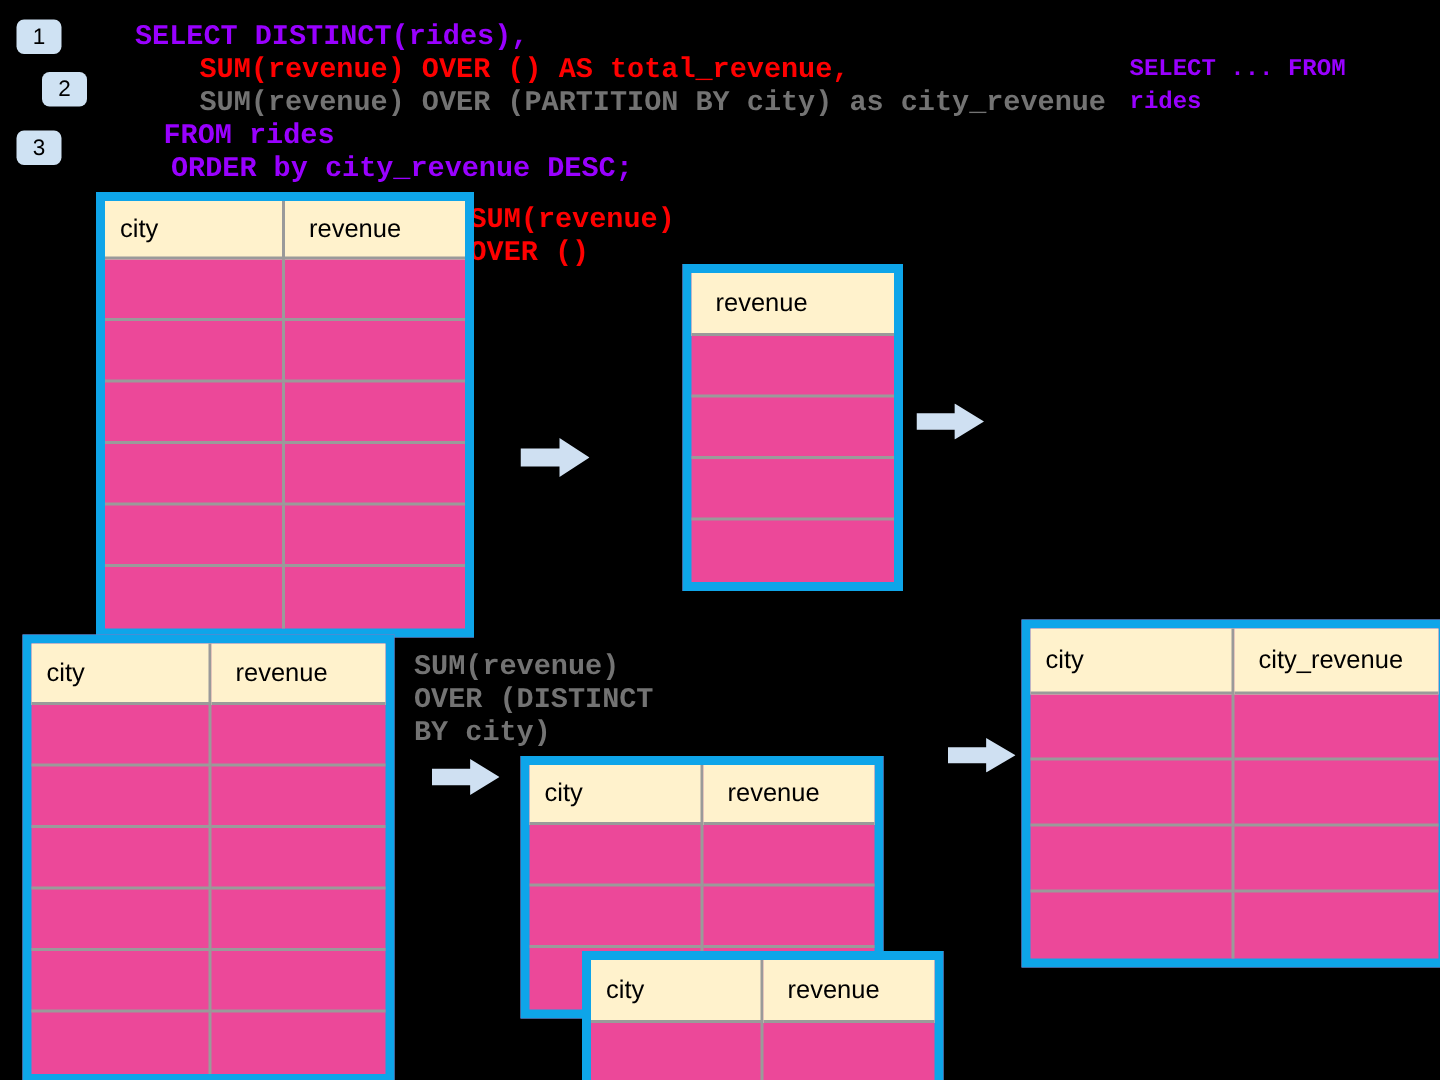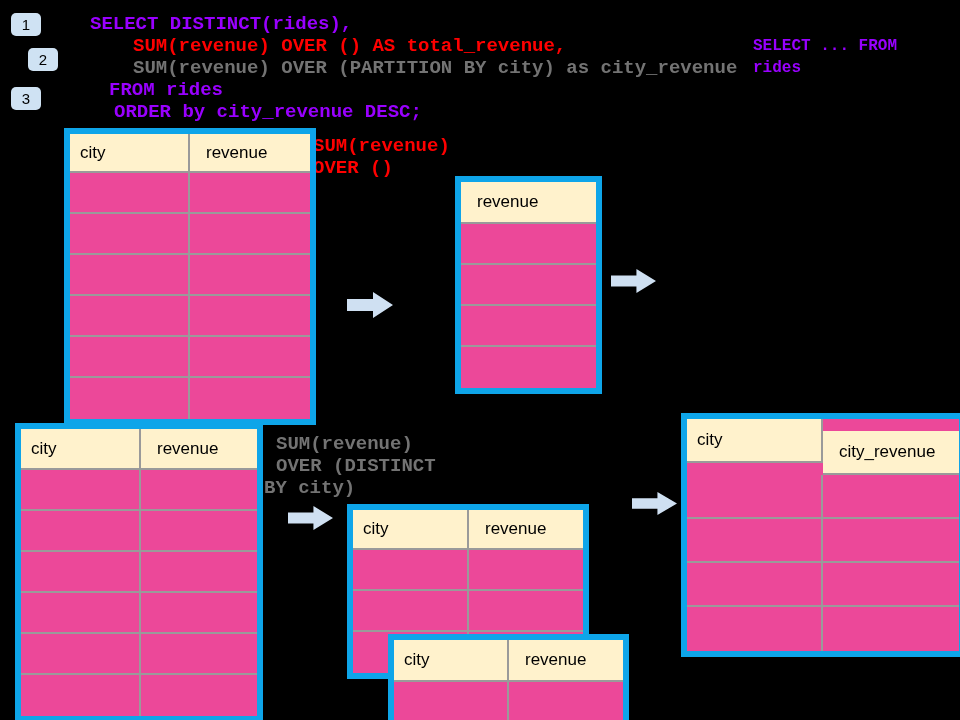--- a/index.html
+++ b/index.html
@@ -43,21 +43,21 @@
   <div class="code small purple" style="left:753px;top:35px">SELECT ... FROM</div>
 
   <div class="code purple" style="left:114px;top:101px">ORDER by city_revenue DESC;</div>
   <div class="code small purple" style="left:753px;top:57px">rides</div>
 
   <div class="code red" style="left:313px;top:135px">SUM(revenue)</div>
   <div class="code red" style="left:313px;top:157px">OVER ()</div>
 
   <div class="code green" style="left:276px;top:433px">SUM(revenue)</div>
   <div class="code green" style="left:276px;top:455px">OVER (DISTINCT</div>
-  <div class="code green" style="left:264px;top:477px">BY city)</div>
+  <div class="code green" style="left:276px;top:477px">BY city)</div>
 
   <div class="tbl" style="left:64px;top:128px">
       <div class="trow">
         <div class="tcell hcell" style="width: 120px; height: 39px;">city</div>
         <div class="tcell hcell" style="width: 120px; height: 39px;">revenue</div>
       </div>
       <div class="trow">
         <div class="tcell" style="width: 120px; height: 41px;"></div>
         <div class="tcell" style="width: 120px; height: 41px;"></div>
       </div>
@@ -143,21 +143,21 @@
         <div class="tcell" style="width: 114px; height: 41px;"></div>
       </div>
       <div class="trow">
         <div class="tcell" style="width: 116px; height: 41px;"></div>
         <div class="tcell" style="width: 114px; height: 41px;"></div>
       </div>
     </div>
   <div class="tbl" style="left:681px;top:413px">
       <div class="trow">
         <div class="tcell hcell" style="width: 136px; height: 44px;">city</div>
-        <div class="tcell hcell" style="width: 136px; height: 44px; margin-top: 12px;">city_revenue</div>
+        <div class="tcell hcell" style="width: 136px; height: 44px;">city_revenue</div>
       </div>
       <div class="trow">
         <div class="tcell" style="width: 136px; height: 44px;"></div>
         <div class="tcell" style="width: 136px; height: 44px;"></div>
       </div>
       <div class="trow">
         <div class="tcell" style="width: 136px; height: 44px;"></div>
         <div class="tcell" style="width: 136px; height: 44px;"></div>
       </div>
       <div class="trow">

